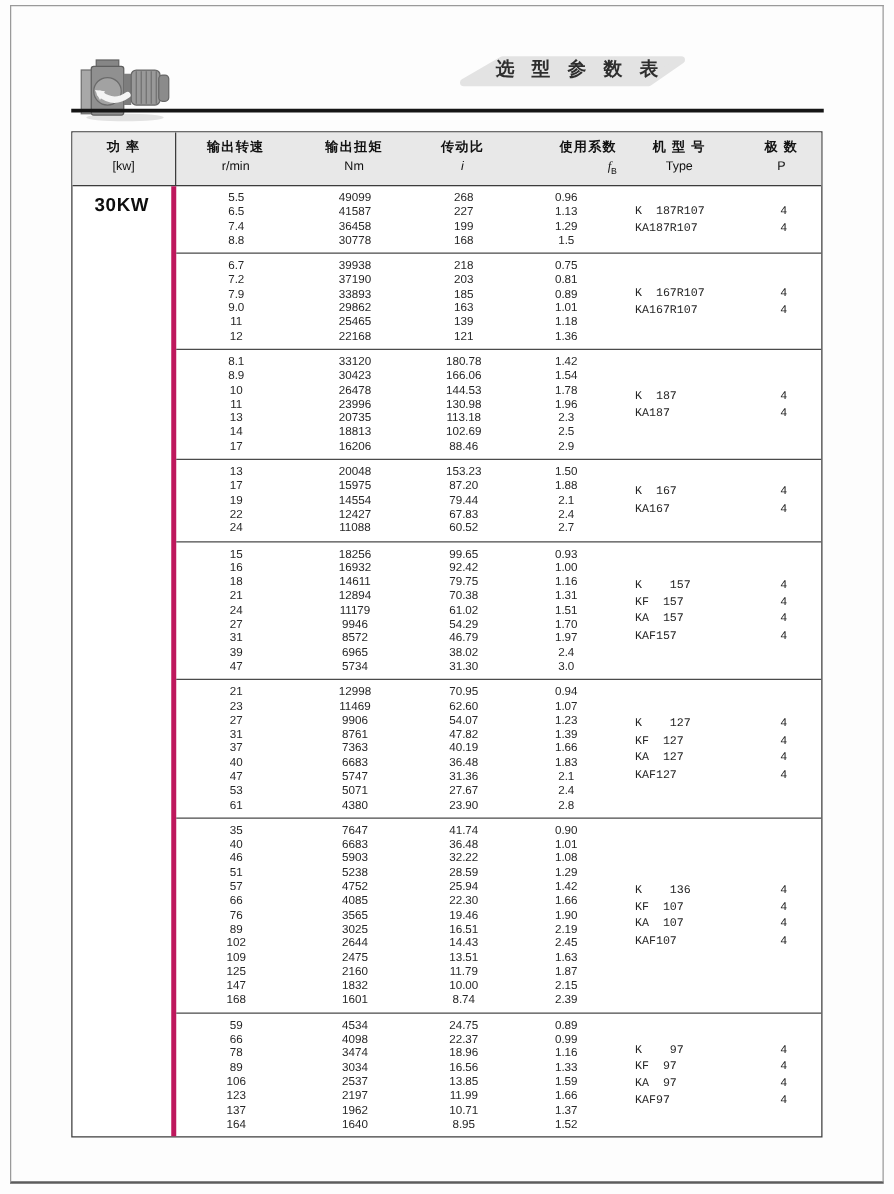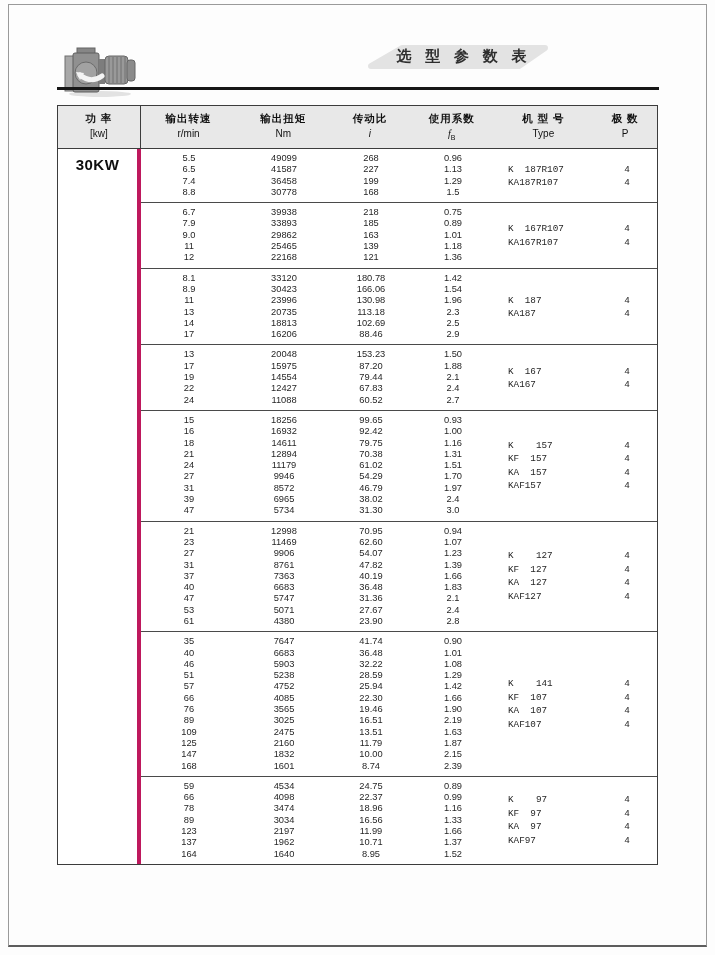--- a/index.html
+++ b/index.html
@@ -28,21 +28,21 @@
     border:1px solid #3c3c3c;box-sizing:border-box;background:#fff;
   }
   .thead{display:flex;background:#e8e8e8;border-bottom:1px solid #3c3c3c;}
   .th{padding:4px 0 3px 0;text-align:center;}
   .th .cn{font-size:10.5px;font-weight:700;letter-spacing:1px;line-height:16px;color:#111;}
   .th .en{font-size:10px;font-weight:400;line-height:15px;color:#111;}
   .th-power{width:83px;border-right:1px solid #3c3c3c;box-sizing:border-box;}
   .th-speed{width:96px;}
   .th-torque{width:94px;}
   .th-ratio{width:80px;}
-  .th-factor{width:84px;}
+  .th-factor{width:84px;text-align:right;}
   .th-type{width:100px;}
   .th-poles{width:64px;}
   .fsym{font-style:italic;font-family:"Liberation Serif",serif;}
   .fsub{font-size:7px;}
   .tbody{display:flex;}
   .power-col{width:83px;border-right:4px solid #be185d;box-sizing:border-box;text-align:center;}
   .power-val{margin-top:7px;font-size:15px;font-weight:700;letter-spacing:0.5px;color:#0d0d0d;}
   .groups{flex:1;}
   .group{position:relative;padding:4px 0;}
   .group + .group{border-top:1px solid #4a4a4a;}
@@ -155,20 +155,26 @@
           </div>
         </div>
         <div class="group">
           <div class="row">
             <div class="cell">6.7</div>
             <div class="cell">39938</div>
             <div class="cell">218</div>
             <div class="cell">0.75</div>
           </div>
           <div class="row">
+            <div class="cell">7.2</div>
+            <div class="cell">37190</div>
+            <div class="cell">203</div>
+            <div class="cell">0.81</div>
+          </div>
+          <div class="row">
             <div class="cell">7.9</div>
             <div class="cell">33893</div>
             <div class="cell">185</div>
             <div class="cell">0.89</div>
           </div>
           <div class="row">
             <div class="cell">9.0</div>
             <div class="cell">29862</div>
             <div class="cell">163</div>
             <div class="cell">1.01</div>
@@ -199,20 +205,26 @@
             <div class="cell">180.78</div>
             <div class="cell">1.42</div>
           </div>
           <div class="row">
             <div class="cell">8.9</div>
             <div class="cell">30423</div>
             <div class="cell">166.06</div>
             <div class="cell">1.54</div>
           </div>
           <div class="row">
+            <div class="cell">10</div>
+            <div class="cell">26478</div>
+            <div class="cell">144.53</div>
+            <div class="cell">1.78</div>
+          </div>
+          <div class="row">
             <div class="cell">11</div>
             <div class="cell">23996</div>
             <div class="cell">130.98</div>
             <div class="cell">1.96</div>
           </div>
           <div class="row">
             <div class="cell">13</div>
             <div class="cell">20735</div>
             <div class="cell">113.18</div>
             <div class="cell">2.3</div>
@@ -449,20 +461,26 @@
             <div class="cell">19.46</div>
             <div class="cell">1.90</div>
           </div>
           <div class="row">
             <div class="cell">89</div>
             <div class="cell">3025</div>
             <div class="cell">16.51</div>
             <div class="cell">2.19</div>
           </div>
           <div class="row">
+            <div class="cell">102</div>
+            <div class="cell">2644</div>
+            <div class="cell">14.43</div>
+            <div class="cell">2.45</div>
+          </div>
+          <div class="row">
             <div class="cell">109</div>
             <div class="cell">2475</div>
             <div class="cell">13.51</div>
             <div class="cell">1.63</div>
           </div>
           <div class="row">
             <div class="cell">125</div>
             <div class="cell">2160</div>
             <div class="cell">11.79</div>
             <div class="cell">1.87</div>
@@ -473,21 +491,21 @@
             <div class="cell">10.00</div>
             <div class="cell">2.15</div>
           </div>
           <div class="row">
             <div class="cell">168</div>
             <div class="cell">1601</div>
             <div class="cell">8.74</div>
             <div class="cell">2.39</div>
           </div>
           <div class="typeblock">
-            <div class="type-name">K    141</div>
+            <div class="type-name">K    136</div>
             <div class="type-p">4</div>
             <div class="type-name">KF  107</div>
             <div class="type-p">4</div>
             <div class="type-name">KA  107</div>
             <div class="type-p">4</div>
             <div class="type-name">KAF107</div>
             <div class="type-p">4</div>
           </div>
         </div>
         <div class="group">
@@ -507,20 +525,26 @@
             <div class="cell">78</div>
             <div class="cell">3474</div>
             <div class="cell">18.96</div>
             <div class="cell">1.16</div>
           </div>
           <div class="row">
             <div class="cell">89</div>
             <div class="cell">3034</div>
             <div class="cell">16.56</div>
             <div class="cell">1.33</div>
+          </div>
+          <div class="row">
+            <div class="cell">106</div>
+            <div class="cell">2537</div>
+            <div class="cell">13.85</div>
+            <div class="cell">1.59</div>
           </div>
           <div class="row">
             <div class="cell">123</div>
             <div class="cell">2197</div>
             <div class="cell">11.99</div>
             <div class="cell">1.66</div>
           </div>
           <div class="row">
             <div class="cell">137</div>
             <div class="cell">1962</div>

